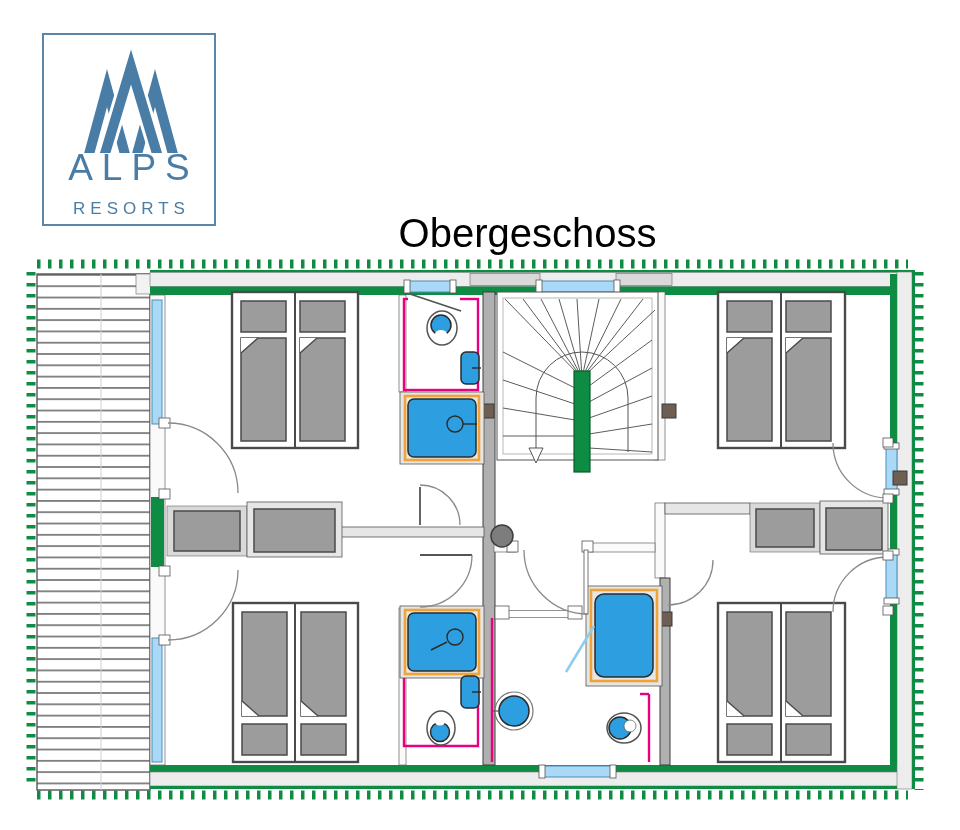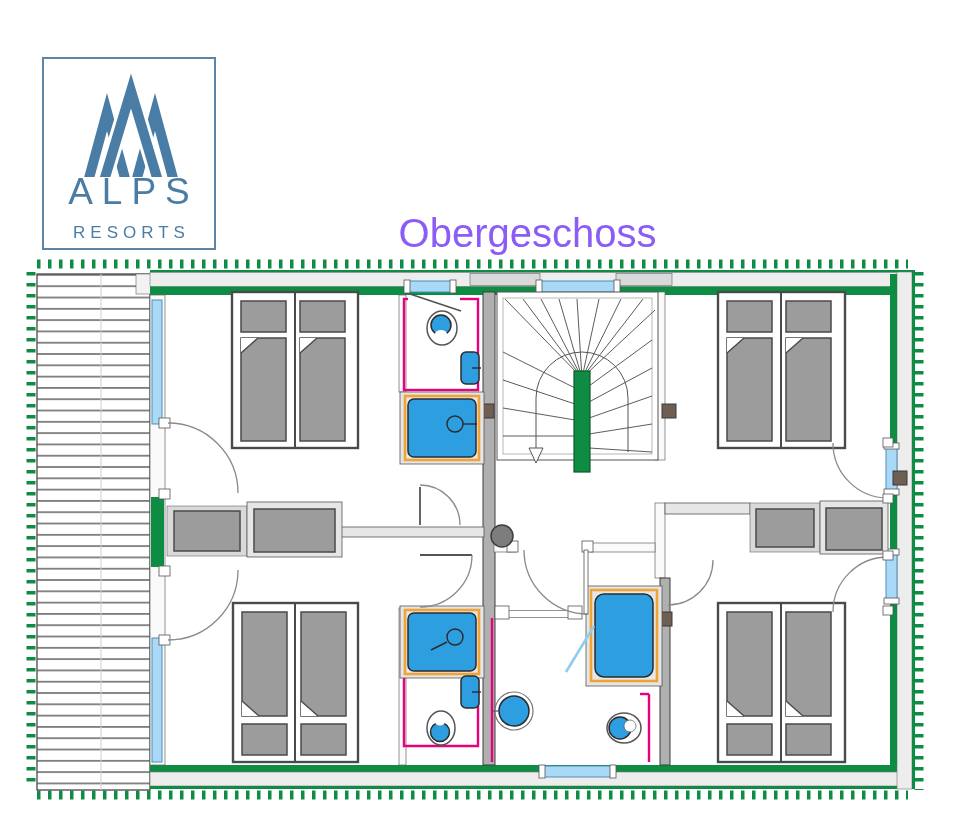--- a/index.html
+++ b/index.html
@@ -1,25 +1,25 @@
 <!DOCTYPE html>
 <html><head>
 <meta charset="utf-8">
 <style>
   html,body{margin:0;padding:0;background:#fff;}
   body{width:960px;height:830px;position:relative;font-family:"Liberation Sans",sans-serif;overflow:hidden;}
   .stage{position:absolute;inset:0;width:960px;height:830px;}
   
-  .logo-box{position:absolute;left:42px;top:33px;width:174px;height:193px;border:2px solid #5b86a8;box-sizing:border-box;margin-top:24px;}
+  .logo-box{position:absolute;left:42px;top:33px;width:174px;height:193px;border:2px solid #5b86a8;box-sizing:border-box;}
   .logo-word{position:absolute;left:0;width:100%;text-align:center;color:#4a7da6;}
   .logo-alps{top:112px;font-size:37px;letter-spacing:9px;font-weight:400;text-indent:9px;}
   .logo-resorts{top:164px;font-size:17px;letter-spacing:5px;font-weight:400;text-indent:5px;}
   
   .page-title{position:absolute;left:95px;top:211px;width:865px;text-align:center;
-    font-size:40px;color:#8b5cf6;font-weight:400;}
+    font-size:40px;color:#000000;font-weight:400;}
   
   svg{position:absolute;left:0;top:0;}
   .w{fill:#fff;stroke:#555;stroke-width:1;}
   .wl{fill:#fafafa;stroke:#666;stroke-width:.7;}
   .gr{fill:#0e8c43;stroke:none;}
   .grline{fill:#0e8c43;stroke:none;}
   .band{fill:#ededed;stroke:#777;stroke-width:.6;}
   .lintel{fill:#d9d9d9;stroke:#666;stroke-width:.6;}
   .dk{fill:#b0b0b0;stroke:#3e3e3e;stroke-width:1;}
   .glass{fill:#a9d9f7;stroke:#4f8fb8;stroke-width:1;}

